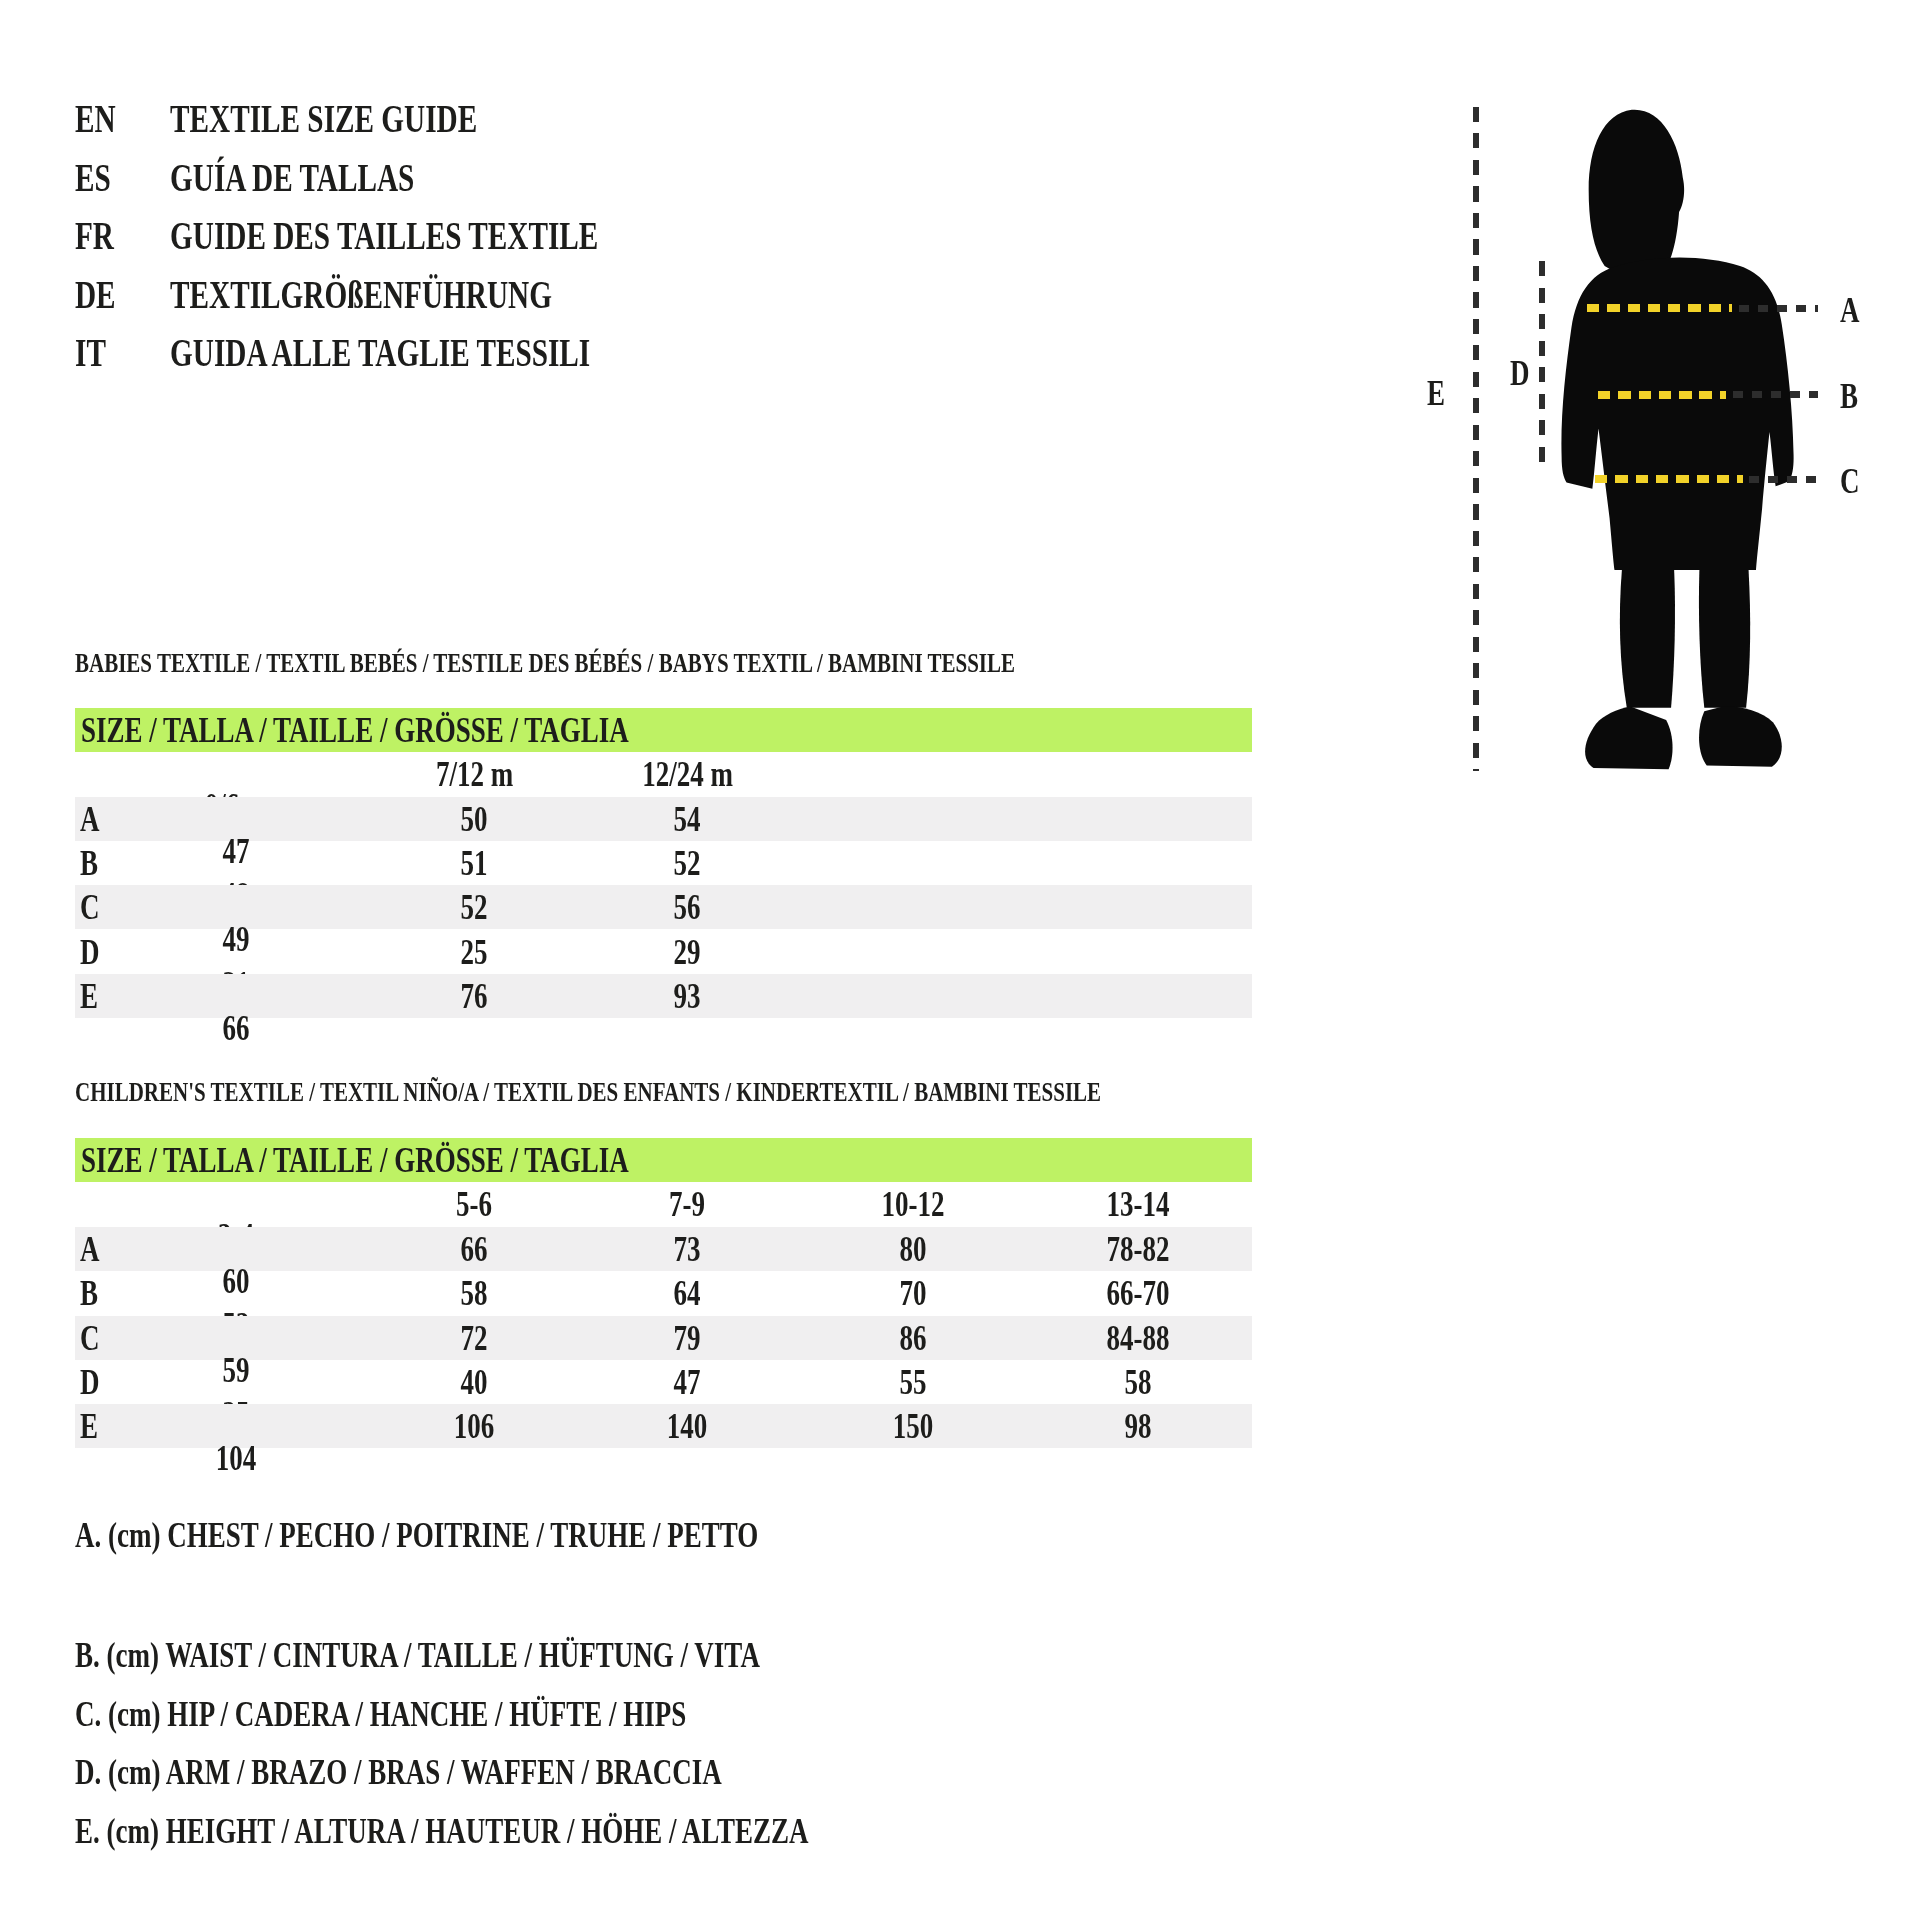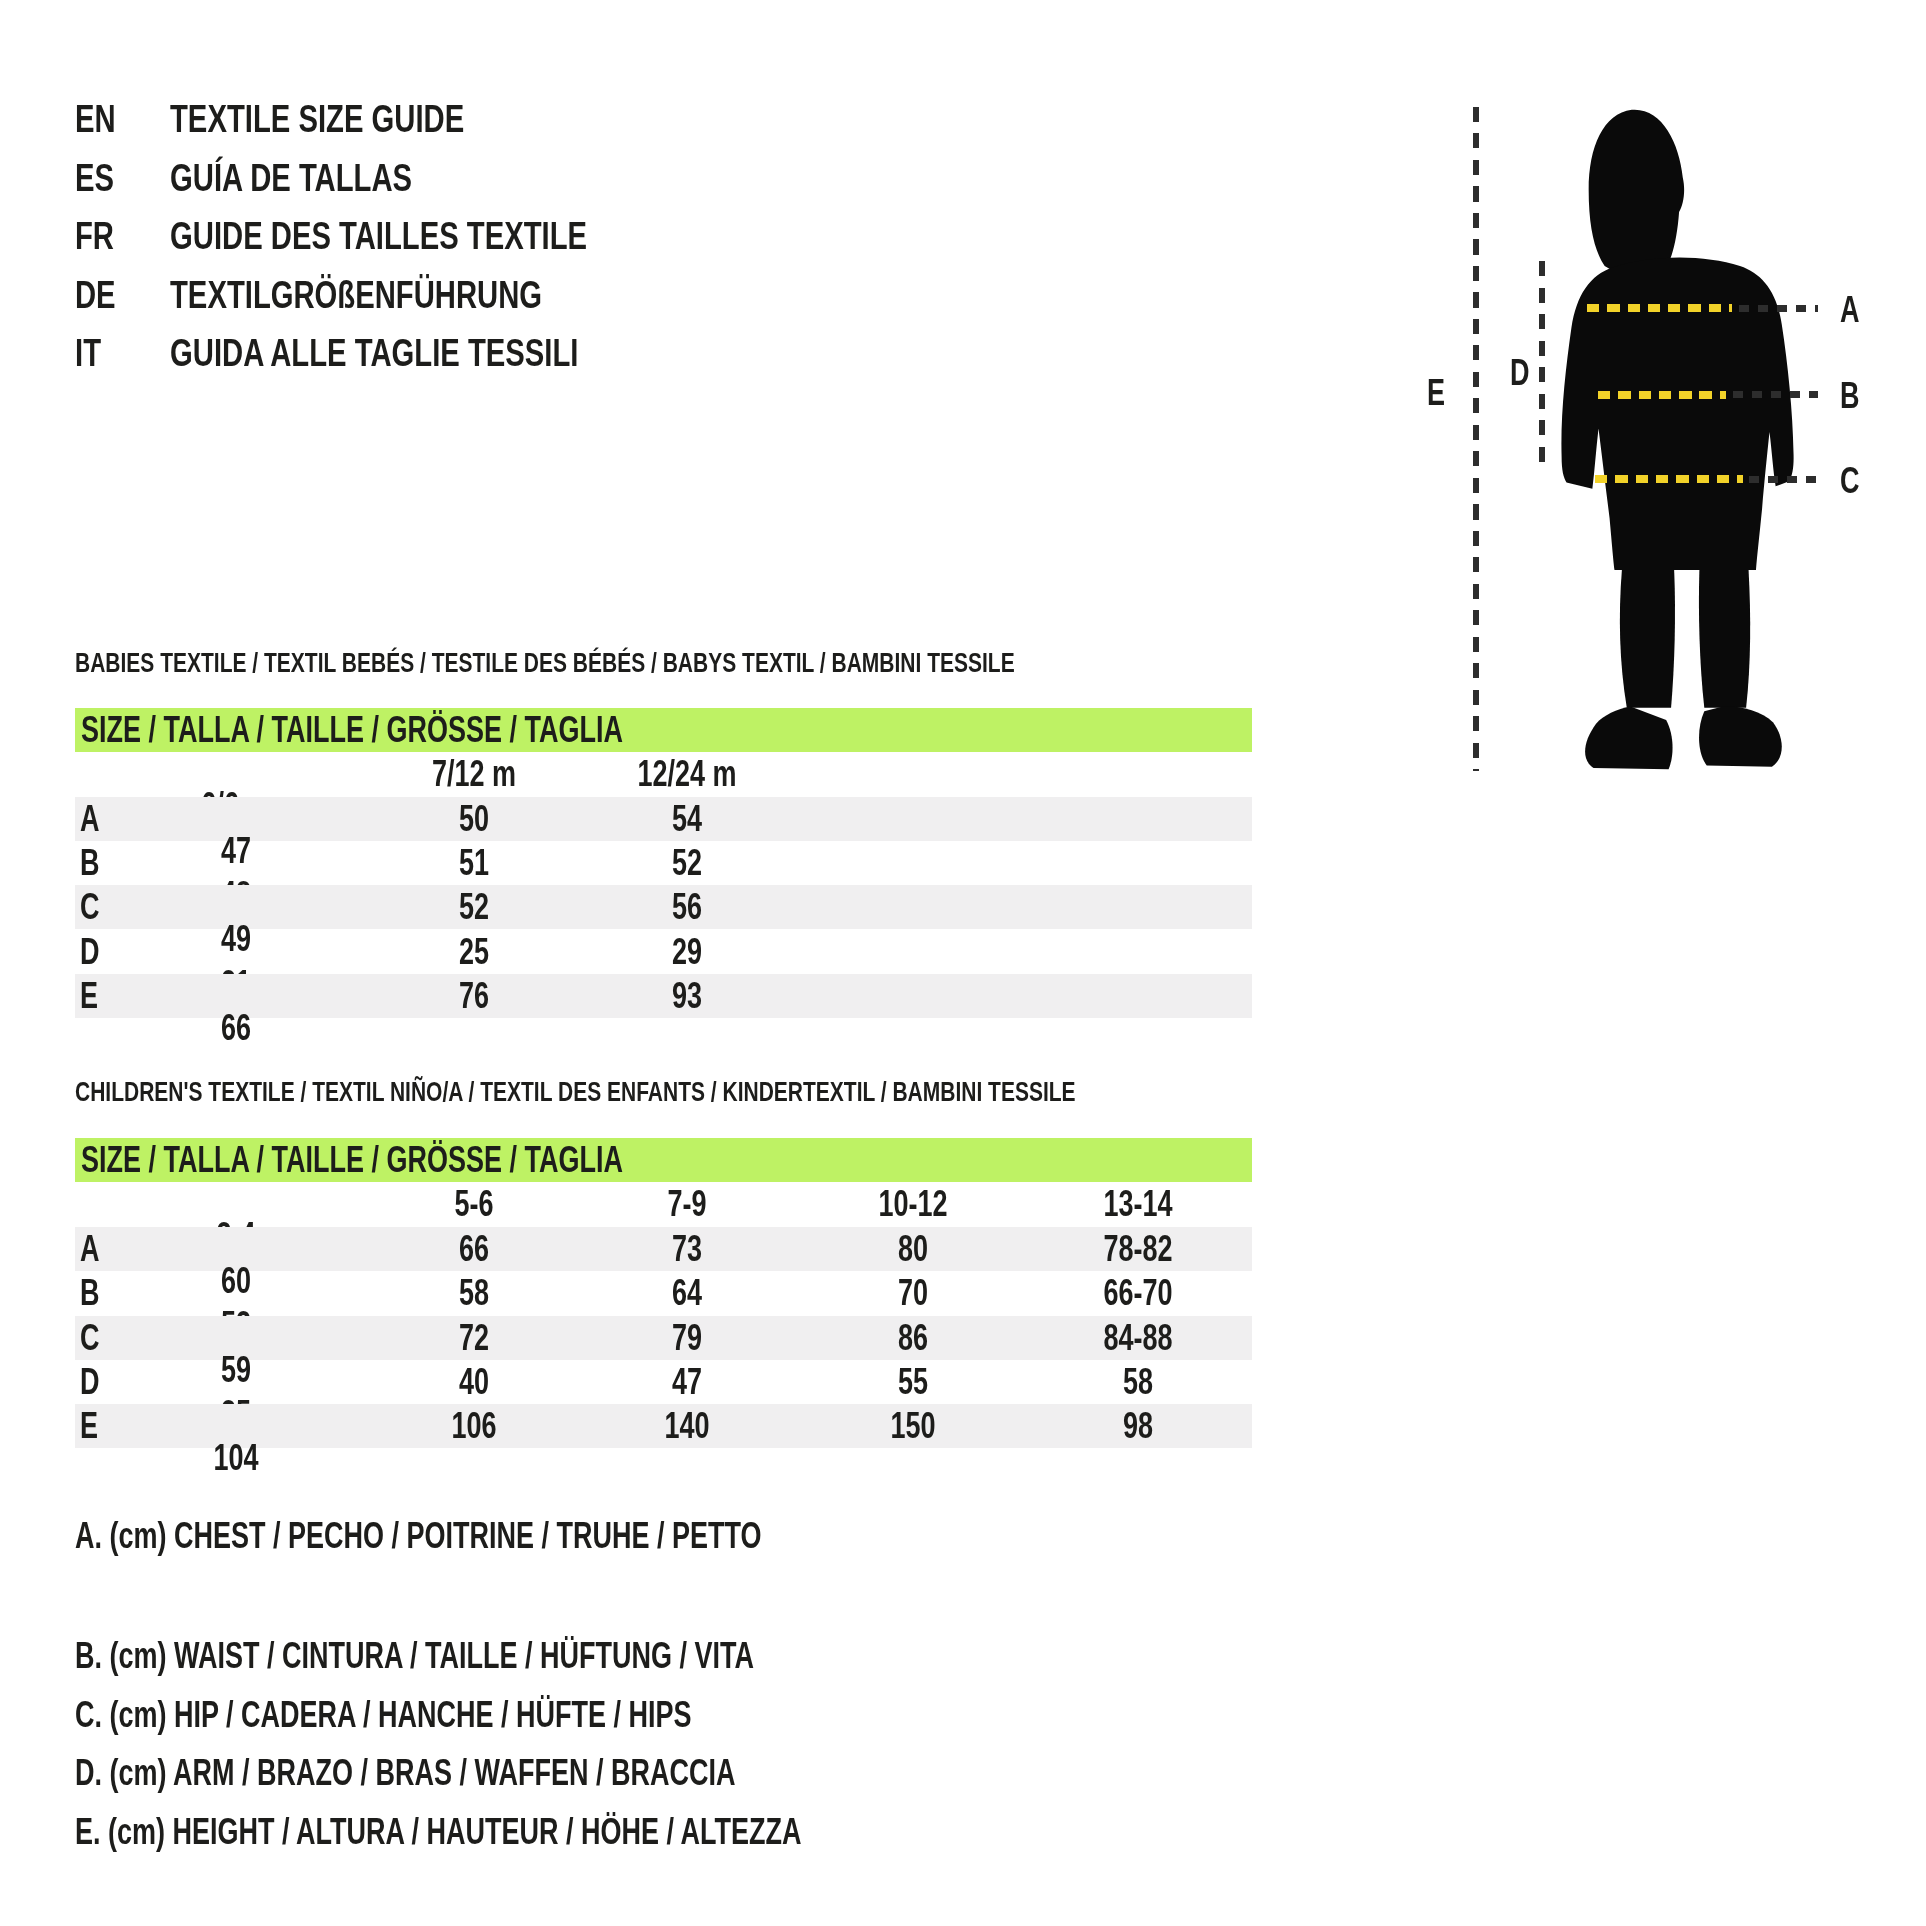--- a/index.html
+++ b/index.html
@@ -1,18 +1,18 @@
 <!DOCTYPE html>
 <html style="font-size:10px"><head>
 <meta charset="utf-8">
 <style>
   html,body{margin:0;padding:0;background:#ffffff;}
   .page{
     position:relative;width:1926px;height:1926px;background:#ffffff;
-    font-family:Liberation Sans, sans-serif;
+    font-family:Liberation Serif, serif;
     font-weight:700;color:#1d1d1b;overflow:hidden;
   }
   
   .cd{display:inline-block;transform:scaleX(.75);transform-origin:0 50%;white-space:nowrap;}
   .cdc{display:inline-block;transform:scaleX(.75);transform-origin:50% 50%;white-space:nowrap;}
 
   
   .lang-row{position:absolute;left:75px;height:44px;font-size:39px;line-height:44px;}
   .lang-code{position:absolute;left:0;top:0;}
   .lang-title{position:absolute;left:95px;top:0;}

